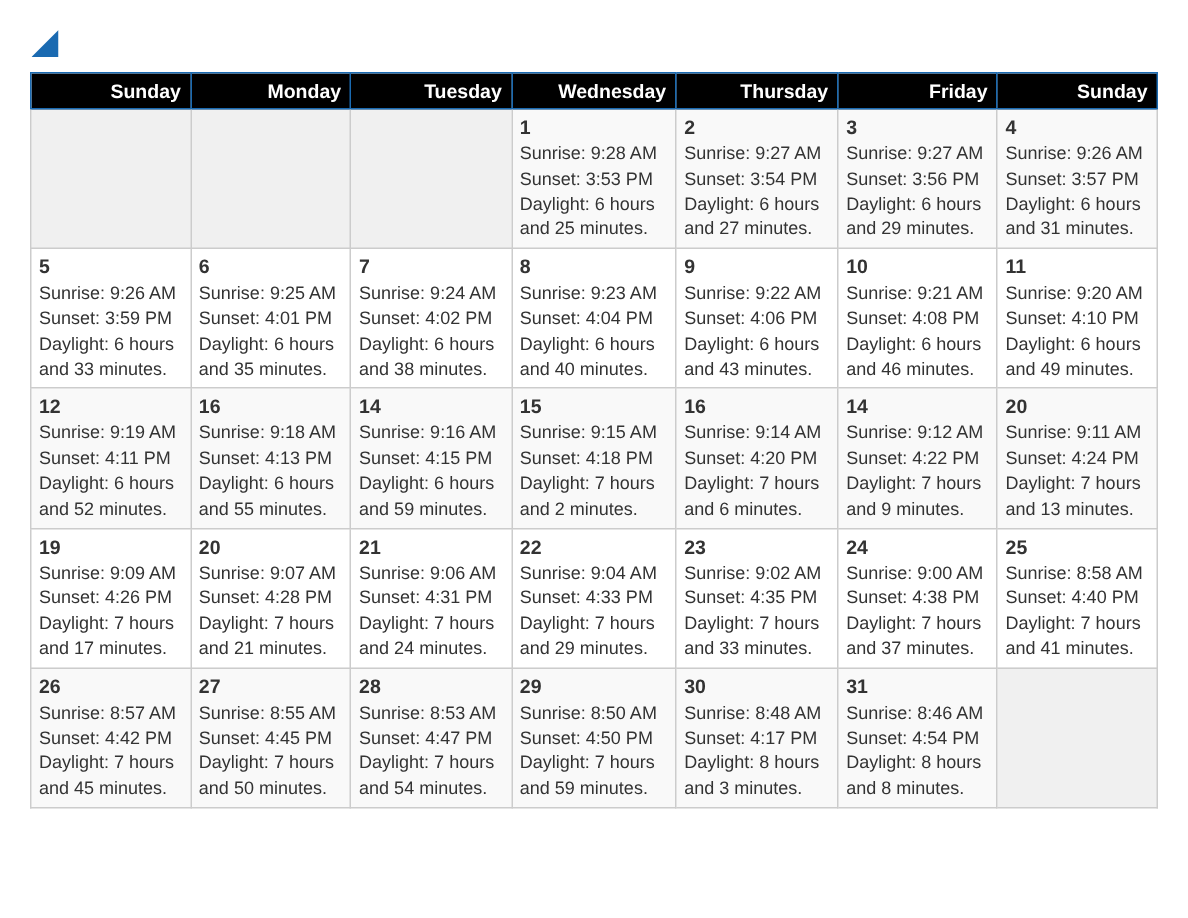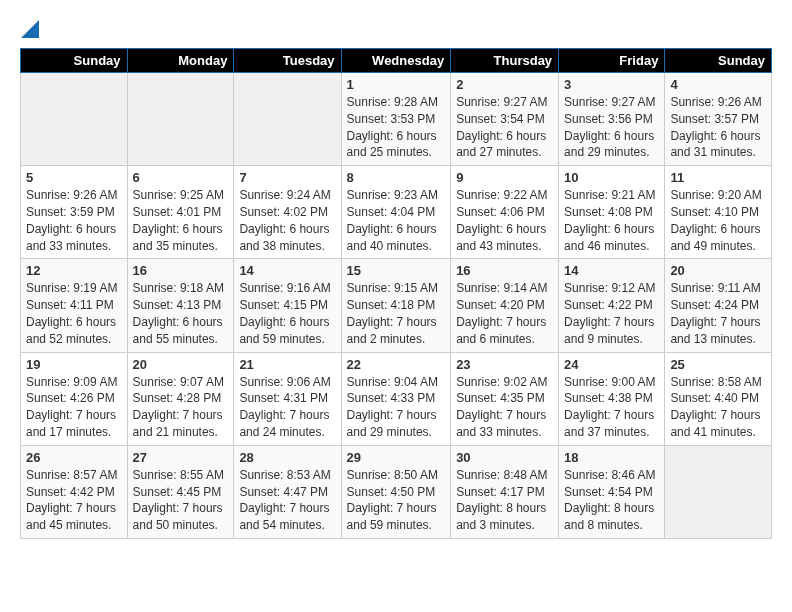--- a/index.html
+++ b/index.html
@@ -302,21 +302,21 @@
 Sunset: 4:50 PM
 Daylight: 7 hours and 59 minutes.</div>
         </td>
         <td>
           <span class="day-num">30</span>
           <div class="day-info">Sunrise: 8:48 AM
 Sunset: 4:17 PM
 Daylight: 8 hours and 3 minutes.</div>
         </td>
         <td>
-          <span class="day-num">18</span>
+          <span class="day-num">31</span>
           <div class="day-info">Sunrise: 8:46 AM
 Sunset: 4:54 PM
 Daylight: 8 hours and 8 minutes.</div>
         </td>
         <td class="empty-cell"></td>
       </tr>
     </tbody>
 </table>
 
 </body></html>

